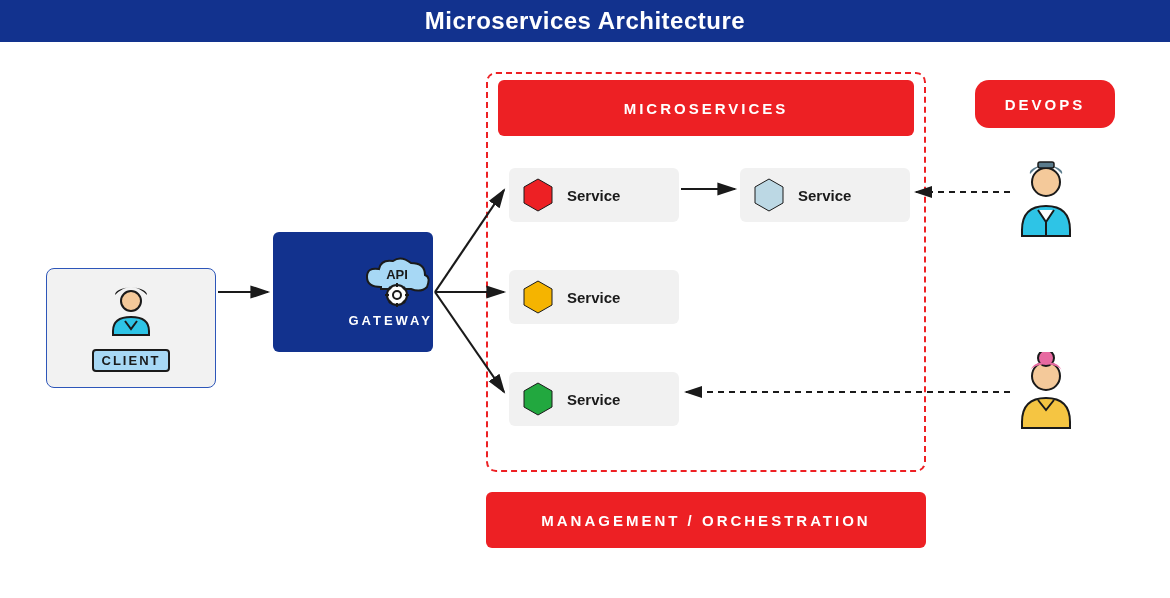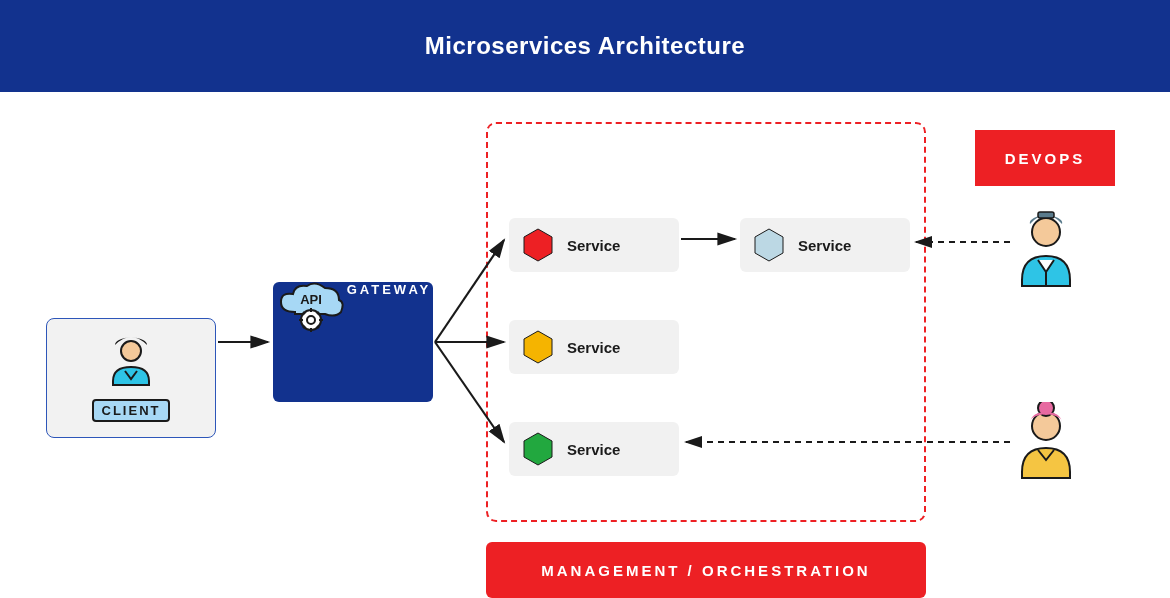--- a/index.html
+++ b/index.html
@@ -1,47 +1,47 @@
 <!DOCTYPE html>
 <html><head>
 <meta charset="utf-8">
 <style>
   * { box-sizing: border-box; margin: 0; padding: 0; }
   body { font-family: "Segoe UI", "Helvetica Neue", Arial, sans-serif; background: #fff; width: 1170px; height: 598px; position: relative; overflow: hidden; }
 
-  .title-bar { background: #12328e; color: #fff; text-align: center; padding: 32px 0; font-size: 24px; font-weight: 700; letter-spacing: 0.5px; }
+  .title-bar { background: #12328e; color: #fff; text-align: center; padding: 7px 0; font-size: 24px; font-weight: 700; letter-spacing: 0.5px; }
 
   .stage { position: relative; width: 100%; height: calc(100% - 70px); }
 
   
   .client-box { position: absolute; left: 46px; top: 190px; width: 170px; height: 120px; background: #f2f2f2; border: 1.5px solid #2d56b9; border-radius: 8px; display: flex; flex-direction: column; align-items: center; justify-content: center; margin-top: 36px; }
   .client-label-chip { background: #a7d8f5; border: 2px solid #1a1a1a; border-radius: 4px; padding: 2px 8px; font-weight: 800; font-size: 13px; letter-spacing: 2px; color: #1a1a1a; margin-top: 4px; }
 
   
-  .gateway-box { position: absolute; left: 273px; top: 190px; width: 160px; height: 120px; background: #12328e; color: #fff; border-radius: 6px; display: flex; flex-direction: row; align-items: flex-start; justify-content: center; }
+  .gateway-box { position: absolute; left: 273px; top: 190px; width: 160px; height: 120px; background: #12328e; color: #fff; border-radius: 6px; display: flex; flex-direction: column; align-items: flex-end; justify-content: center; }
   .gateway-label { font-weight: 800; letter-spacing: 3px; font-size: 13px; }
 
   
   .ms-container { position: absolute; left: 486px; top: 30px; width: 440px; height: 400px; border: 2px dashed #ed2024; border-radius: 10px; }
   .ms-header { position: absolute; left: 498px; top: 38px; width: 416px; height: 56px; background: #ed2024; color: #fff; display: flex; align-items: center; justify-content: center; font-weight: 800; letter-spacing: 3px; font-size: 15px; border-radius: 6px; }
 
   .service-card { position: absolute; width: 170px; height: 54px; background: #f1f1f1; border-radius: 6px; display: flex; align-items: center; padding-left: 14px; gap: 14px; margin-top: 6px; }
   .service-card .label { font-size: 15px; font-weight: 600; color: #1a1a1a; }
   .hex { width: 30px; height: 34px; }
 
   .svc1 { left: 509px; top: 120px; }
   .svc2 { left: 740px; top: 120px; }
   .svc3 { left: 509px; top: 222px; }
   .svc4 { left: 509px; top: 324px; }
 
   
   .mgmt-bar { position: absolute; left: 486px; top: 450px; width: 440px; height: 56px; background: #ed2024; color: #fff; display: flex; align-items: center; justify-content: center; font-weight: 800; letter-spacing: 3px; font-size: 15px; border-radius: 6px; }
 
   
-  .devops-box { position: absolute; left: 975px; top: 38px; width: 140px; height: 56px; background: #ed2024; color: #fff; display: flex; align-items: center; justify-content: center; font-weight: 800; letter-spacing: 3px; font-size: 15px; border-radius: 0; }
+  .devops-box { position: absolute; left: 975px; top: 38px; width: 140px; height: 48px; background: #ed2024; color: #fff; display: flex; align-items: center; justify-content: center; font-weight: 800; letter-spacing: 3px; font-size: 15px; border-radius: 14px; }
 
   
   .person { position: absolute; width: 64px; height: 80px; }
   .person-top { left: 1014px; top: 118px; }
   .person-bottom { left: 1014px; top: 310px; }
 
   
   .arrows { position: absolute; inset: 0; pointer-events: none; }
 
 </style>
@@ -80,20 +80,21 @@
           <line x1="44" y1="30" x2="42" y2="32"></line>
           <line x1="28" y1="46" x2="30" y2="44"></line>
           <line x1="44" y1="46" x2="42" y2="44"></line>
         </g>
       </svg>
     </span>
     <span class="gateway-label">GATEWAY</span>
   </div>
 
   <div class="ms-container"></div>
+  <div class="ms-header">MICROSERVICES</div>
 
   <div class="service-card svc1">
     <span class="hex">
       <svg width="30" height="34" viewBox="0 0 30 34">
           <polygon points="15,1 29,9 29,25 15,33 1,25 1,9" fill="#ed2024" stroke="#1a1a1a" stroke-width="1"></polygon>
         </svg>
     </span>
     <span class="label">Service</span>
   </div>
   <div class="service-card svc2">

